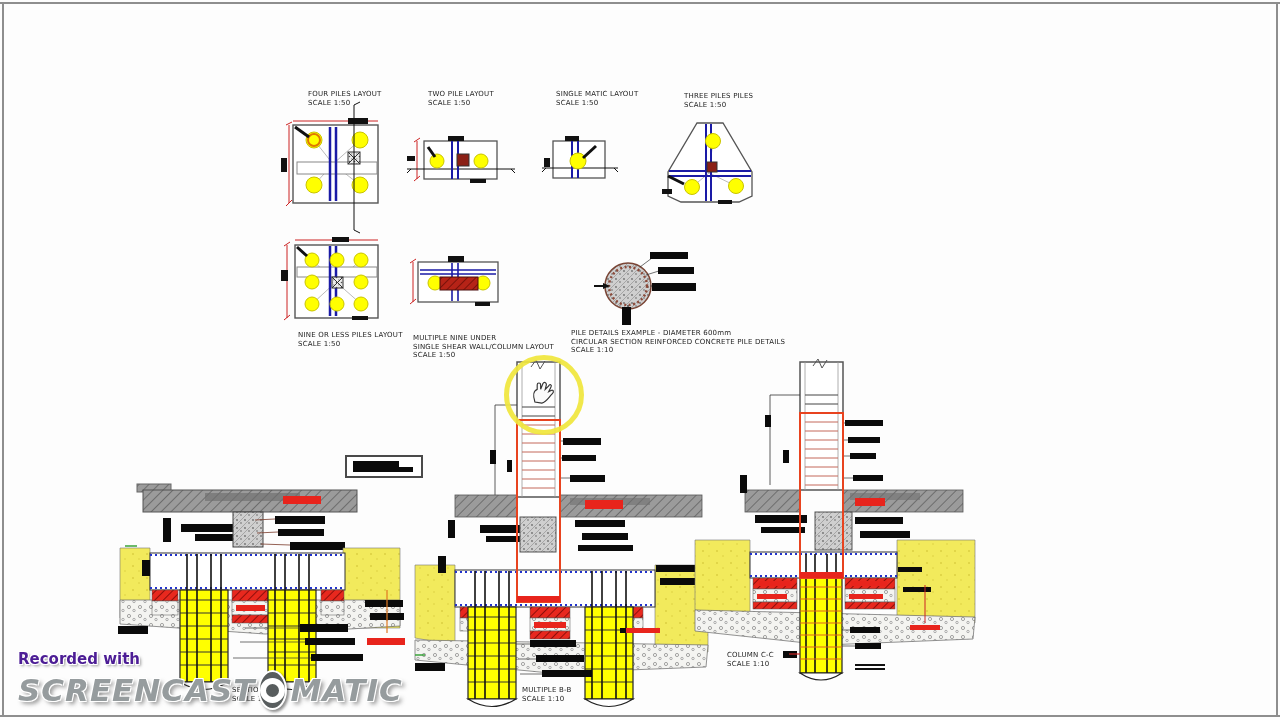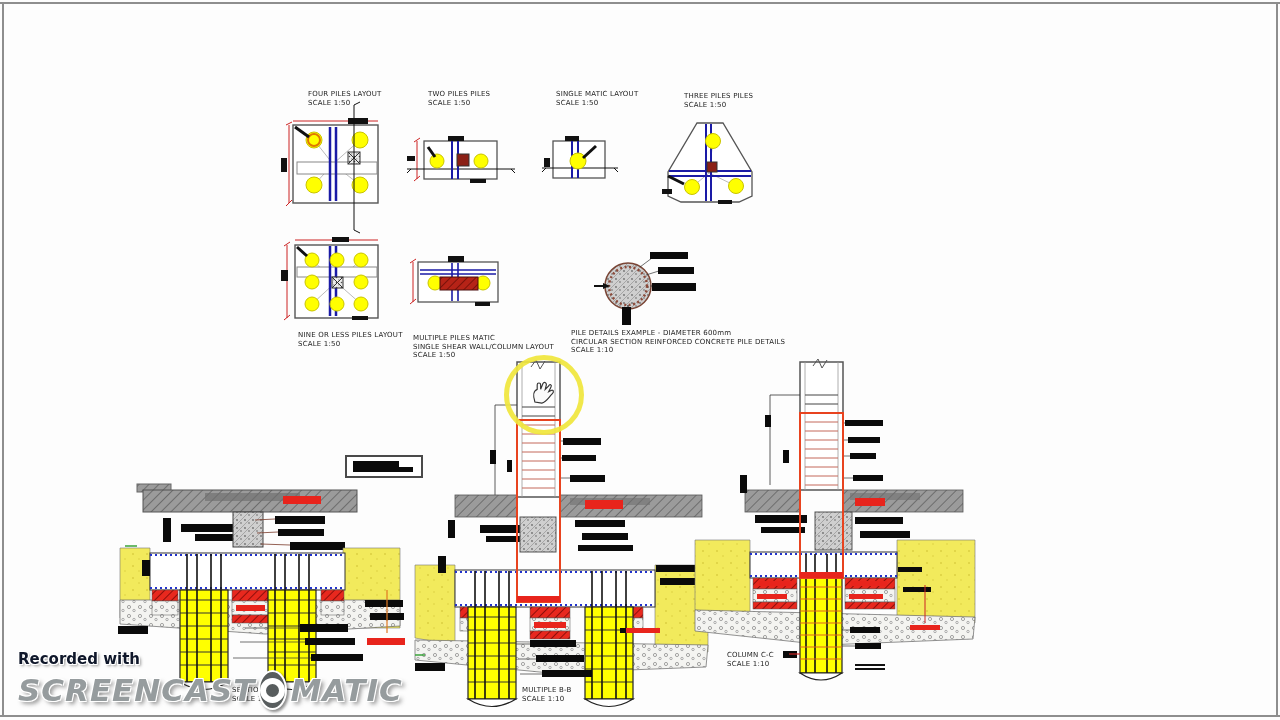--- a/index.html
+++ b/index.html
@@ -7,21 +7,21 @@
   #stage{position:absolute;left:0;top:0;width:1280px;height:720px;background:#fdfdfd;}
   .edge{position:absolute;background:#8e8e8e;}
   .lbl{position:absolute;font-size:7px;line-height:8.5px;color:#1c1c1c;letter-spacing:.2px;white-space:nowrap;}
   .dwg{position:absolute;overflow:visible;}
   .halo{position:absolute;left:504px;top:355px;width:70px;height:70px;border:5px solid #f0e63c;
     border-radius:50%;opacity:.92;}
   .legendbox{position:absolute;left:345px;top:455px;width:78px;height:23px;border:2px solid #4a4a4a;
     background:#fff;box-sizing:border-box;}
   
   .watermark{position:absolute;left:18px;top:650px;width:330px;height:62px;}
-  .wm-rec{font-size:15px;font-weight:bold;color:#0f172a;
+  .wm-rec{font-size:15px;font-weight:bold;color:#4c1d95;
     text-shadow:-1px -1px 0 #fff,1px -1px 0 #fff,-1px 1px 0 #fff,1px 1px 0 #fff,2px 2px 3px rgba(70,70,70,.6);}
   .wm-brand{display:flex;align-items:center;margin-top:2px;}
   .wm-txt{font-size:31px;font-weight:bold;font-style:italic;color:#969c9e;letter-spacing:1px;
     text-shadow:-1px -1px 0 #fff,1px -1px 0 #fff,-1px 1px 0 #fff,1px 1px 0 #fff,3px 3px 4px rgba(60,60,60,.55);}
   .wm-o{width:36px;height:36px;border-radius:50%;background:#585d5e;border:2px solid #fff;
     box-shadow:2px 2px 3px rgba(0,0,0,.45);display:flex;align-items:center;justify-content:center;margin:0 3px;}
   .wm-o-in{width:13px;height:13px;border-radius:50%;background:#585d5e;border:6px solid #fff;}
 </style>
 </head>
 <body>
@@ -85,21 +85,21 @@
   <div class="edge" style="left:0;top:2px;width:1280px;height:2px"></div>
   <div class="edge" style="left:0;top:715px;width:1280px;height:2px"></div>
   <div class="edge" style="left:2px;top:2px;width:2px;height:713px"></div>
   <div class="edge" style="left:1276px;top:2px;width:2px;height:713px"></div>
 
   <div class="lbl" style="left:308px;top:90px">
     <div>FOUR PILES LAYOUT</div>
       <div>SCALE 1:50</div>
   </div>
   <div class="lbl" style="left:428px;top:90px">
-    <div>TWO PILES PILES</div>
+    <div>TWO PILE LAYOUT</div>
       <div>SCALE 1:50</div>
   </div>
   <div class="lbl" style="left:556px;top:90px">
     <div>SINGLE MATIC LAYOUT</div>
       <div>SCALE 1:50</div>
   </div>
   <div class="lbl" style="left:684px;top:92px">
     <div>THREE PILES PILES</div>
       <div>SCALE 1:50</div>
   </div>
@@ -184,21 +184,21 @@
     <line x1="8" y1="66" x2="24" y2="74" stroke="#111" stroke-width="3"></line>
     <rect x="2" y="79" width="10" height="5" fill="#111"></rect>
     <rect x="58" y="90" width="14" height="4" fill="#111"></rect>
   </svg>
 
   <div class="lbl" style="left:298px;top:331px">
     <div>NINE OR LESS PILES LAYOUT</div>
       <div>SCALE 1:50</div>
   </div>
   <div class="lbl" style="left:413px;top:334px">
-    <div>MULTIPLE PILES MATIC</div>
+    <div>MULTIPLE NINE UNDER</div>
     <div>SINGLE SHEAR WALL/COLUMN LAYOUT</div>
     <div>SCALE 1:50</div>
   </div>
   <div class="lbl" style="left:571px;top:329px">
     <div>PILE DETAILS EXAMPLE -  DIAMETER 600mm</div>
     <div>CIRCULAR SECTION REINFORCED CONCRETE PILE DETAILS</div>
     <div>SCALE 1:10</div>
   </div>
 
   <svg class="dwg" style="left:280px;top:236px" width="120" height="96">

